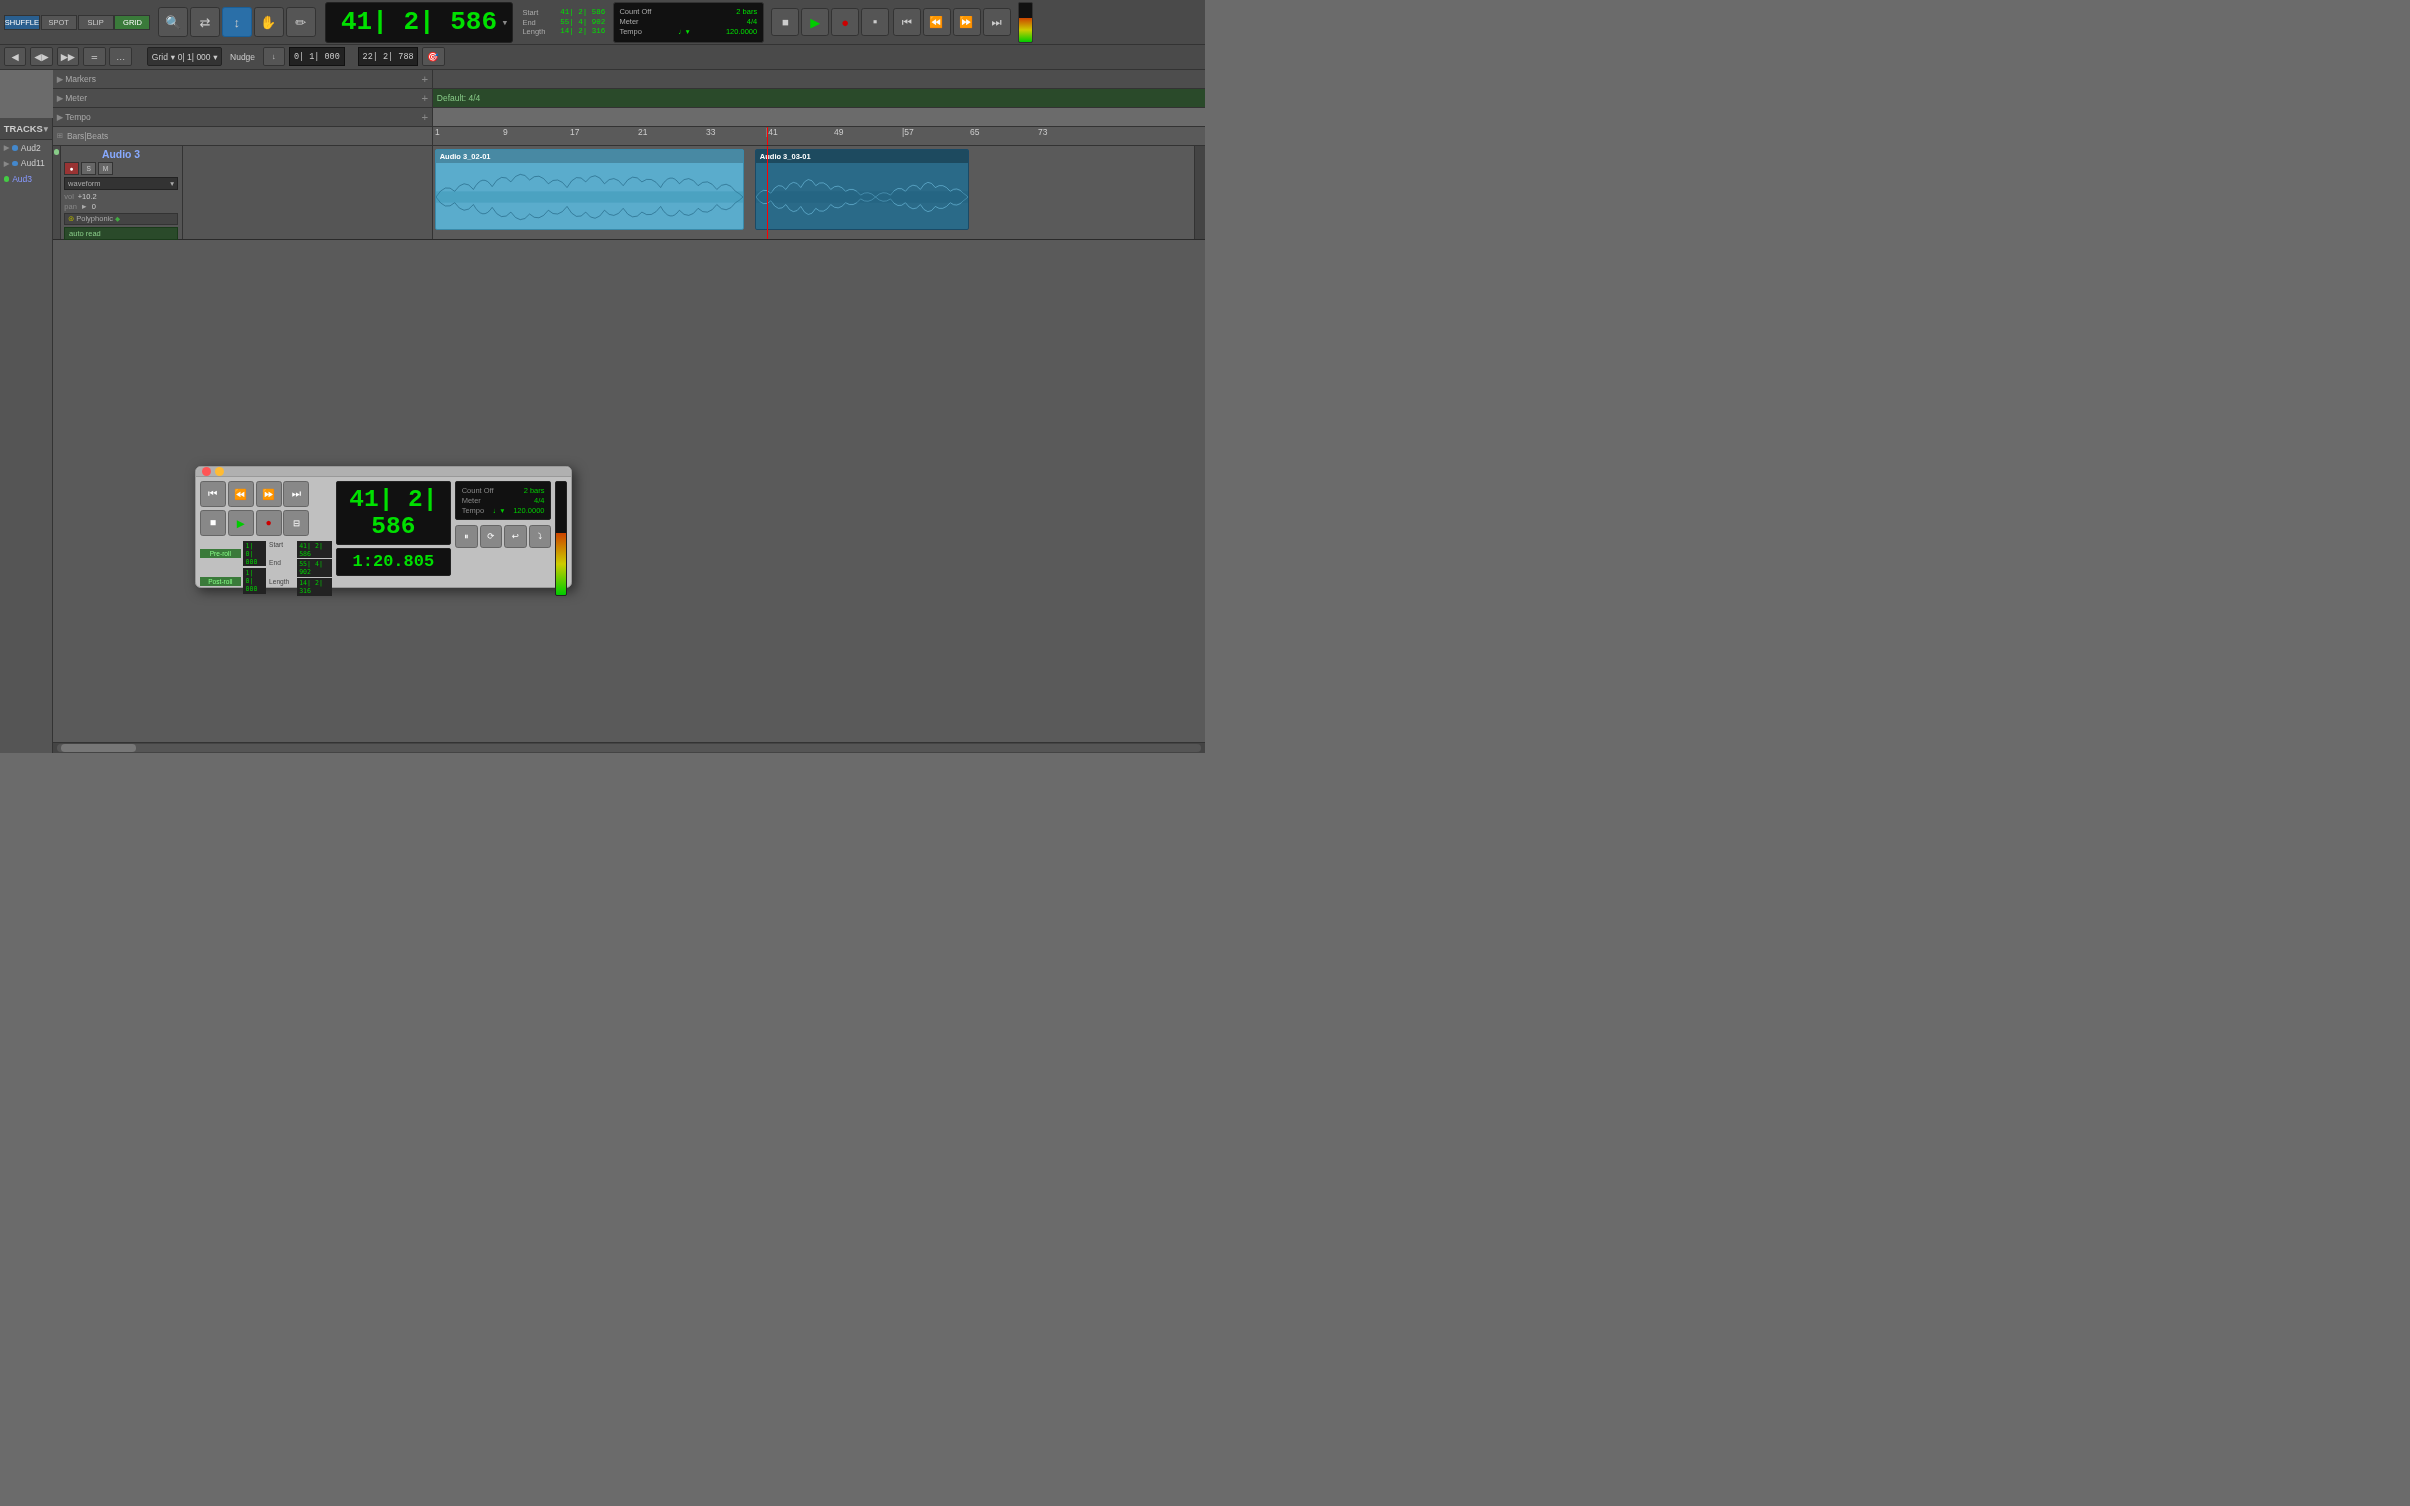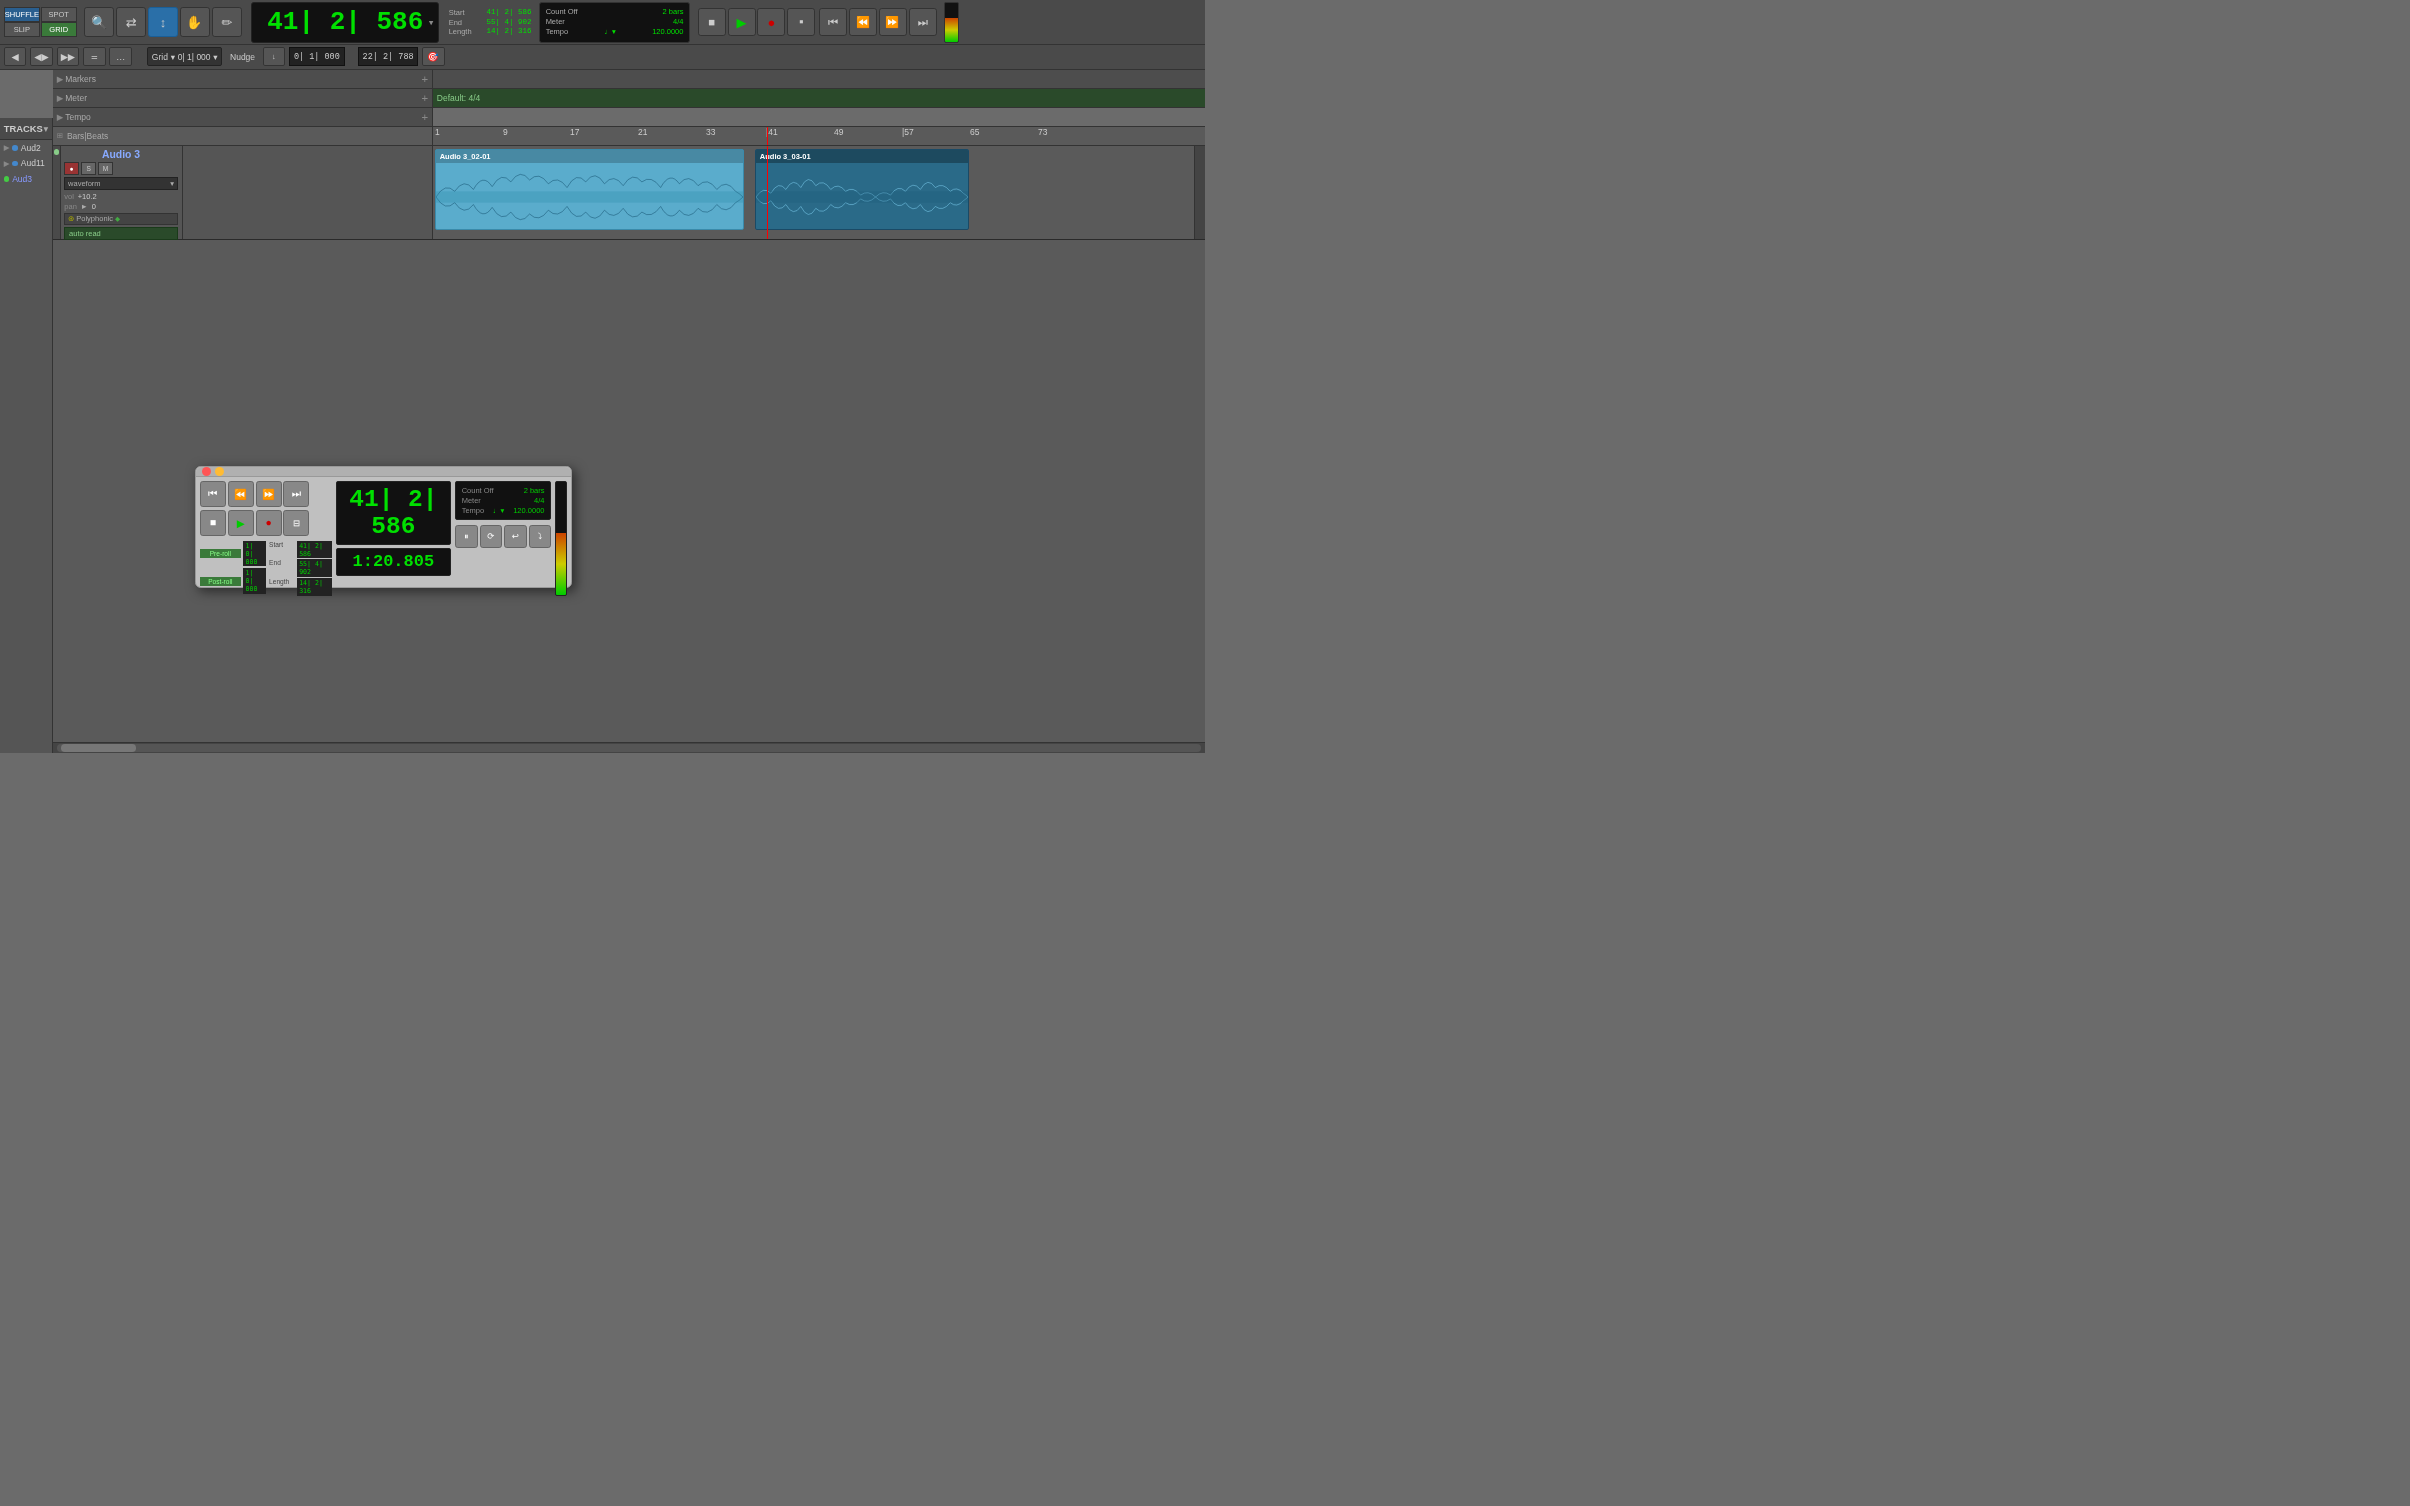--- a/index.html
+++ b/index.html
@@ -20,21 +20,21 @@
       background: #4a4a4a;
       display: flex;
       align-items: center;
       border-bottom: 0.9px solid #333;
       padding: 1.9px 3.8px;
       gap: 3.8px;
     }
 
     .shuffle-grid-buttons {
       display: flex;
-      flex-direction: column;
+      flex-direction: row;
       gap: 0.9px;
       margin-right: 3.8px;
     }
     .sg-row {
       display: flex;
       gap: 0.9px;
     }
     .sg-btn {
       width: 36px;
       height: 15px;

